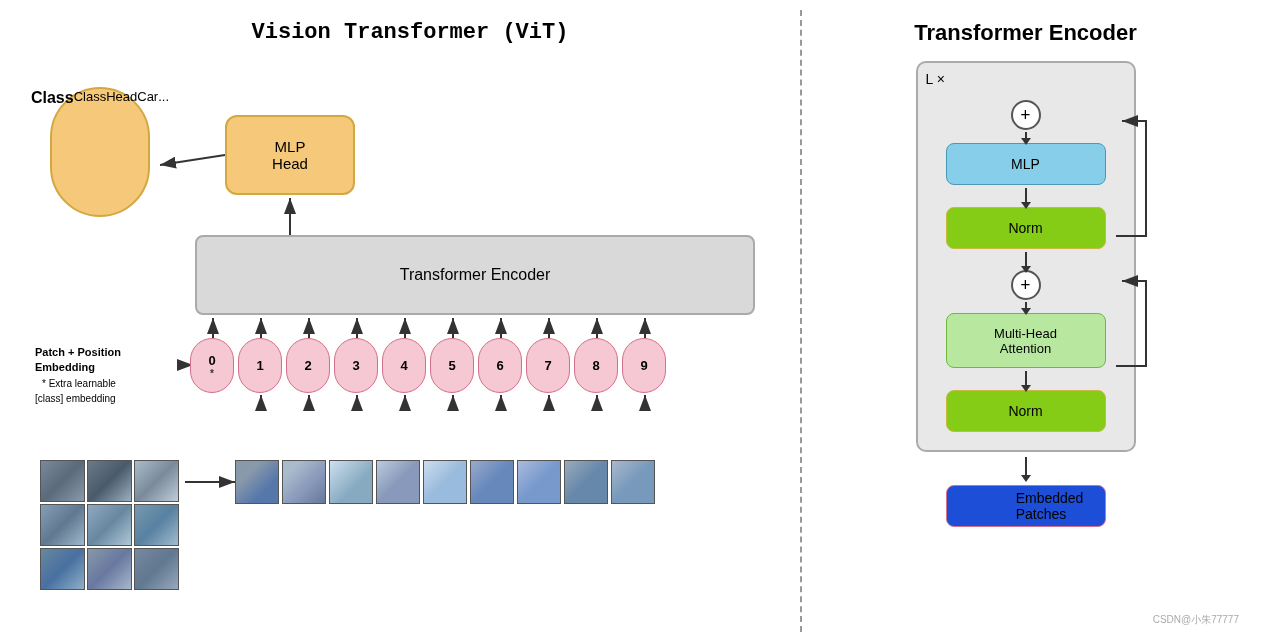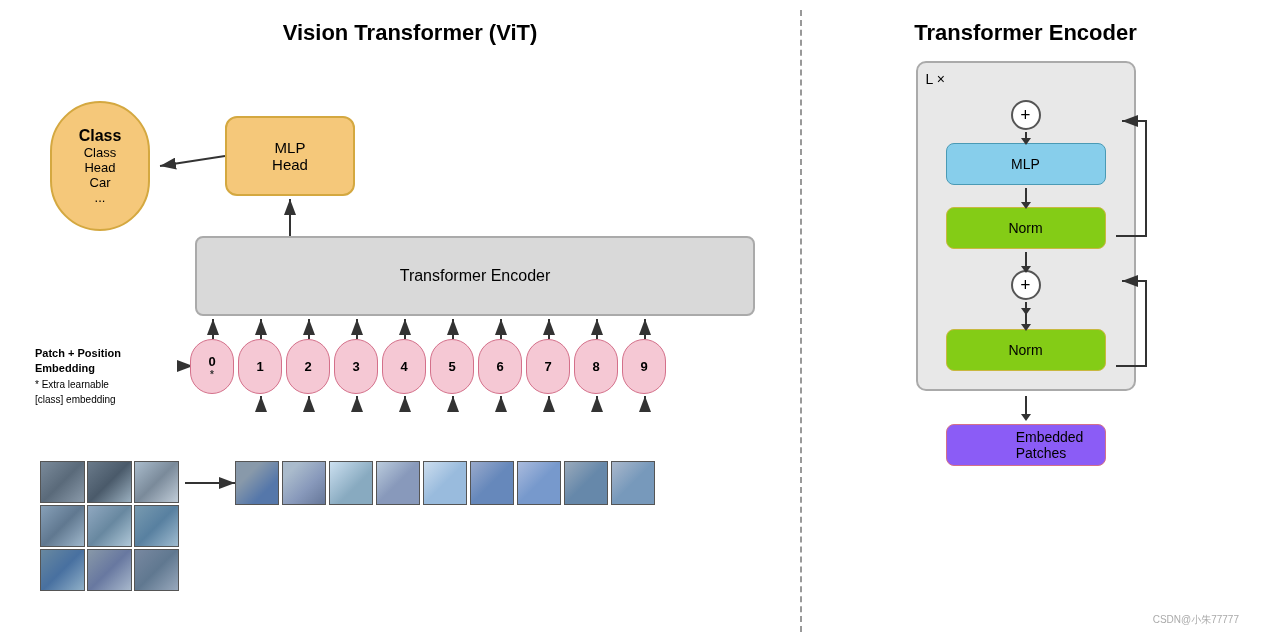--- a/index.html
+++ b/index.html
@@ -25,21 +25,21 @@
       flex: 0 0 780px;
       position: relative;
       padding: 10px;
     }
 
     .vit-title {
       text-align: center;
       font-size: 22px;
       font-weight: bold;
       margin-bottom: 15px;
-      font-family: Liberation Sans, sans-serif;
+      font-family: Liberation Mono, monospace;
     }
 
     
     .encoder-section {
       flex: 1;
       position: relative;
       padding: 10px 20px;
       border-left: 2px dashed #999;
     }
 
@@ -55,29 +55,29 @@
     .vit-diagram {
       position: relative;
       width: 100%;
       height: 560px;
     }
 
     
     .class-box {
       position: absolute;
       left: 20px;
-      top: 40px;
+      top: 27px;
       width: 100px;
       height: 130px;
       background: #f5c87a;
       border: 2px solid #d4a840;
       border-radius: 50px;
       display: flex;
-      flex-direction: column;
-      align-items: center;
+      flex-direction: row;
+      align-items: flex-start;
       justify-content: center;
       font-family: Arial, sans-serif;
       font-size: 13px;
     }
     .class-box .class-label {
       font-weight: bold;
       font-size: 16px;
     }
 
     
@@ -254,21 +254,21 @@
       justify-content: center;
       font-family: Arial, sans-serif;
       font-size: 14px;
       border: 1.5px solid #aaa;
       margin: 3px 0;
     }
 
     .enc-box.mlp { background: #87ceeb; border-color: #4a9ab5; }
     .enc-box.norm { background: #84cc16; border-color: #c8b840; }
     .enc-box.mha { background: #b8e8a0; border-color: #70b840; font-size: 13px; text-align: center; height: 55px; }
-    .enc-box.embedded { background: #8b5cf6; border-color: #d4708a; padding-left: 48px; }
+    .enc-box.embedded { background: #1d4ed8; border-color: #d4708a; padding-left: 48px; }
 
     .add-circle {
       width: 30px;
       height: 30px;
       border-radius: 50%;
       border: 2px solid #555;
       background: #fff;
       display: flex;
       align-items: center;
       justify-content: center;
@@ -382,21 +382,21 @@
       </div>
 
       <div class="mlp-head-box">
         <span>MLP<br>Head</span>
       </div>
 
       <div class="transformer-encoder-box">Transformer Encoder</div>
 
       <div class="patch-label">
         <strong>Patch + Position<br>Embedding</strong><br>
-        <span style="font-size:10px;">* Extra learnable<br>[class] embedding</span>
+        <span style="font-size:10px;margin-left:7px;">* Extra learnable<br>[class] embedding</span>
       </div>
 
       <div class="tokens-row">
         <div class="token-box class-token">
           <span>0</span>
           <span class="token-star">*</span>
         </div>
         <div class="token-box">1</div>
         <div class="token-box">2</div>
         <div class="token-box">3</div>
@@ -455,20 +455,23 @@
           <div class="enc-arrow"></div>
 
           <div class="enc-box norm">
             <span>Norm</span>
           </div>
           <div class="enc-arrow"></div>
 
           <div class="add-circle">+</div>
           <div class="enc-arrow" style="height:8px;"></div>
 
+          <div class="enc-box mha" style="height:55px;">
+            <span>Multi-Head<br>Attention</span>
+          </div>
           <div class="enc-arrow"></div>
 
           <div class="enc-box norm">
             <span>Norm</span>
           </div>
 
         </div>
       </div>
 
       <svg style="position:absolute; top:25px; left:0; width:260px; height:360px; pointer-events:none;">

